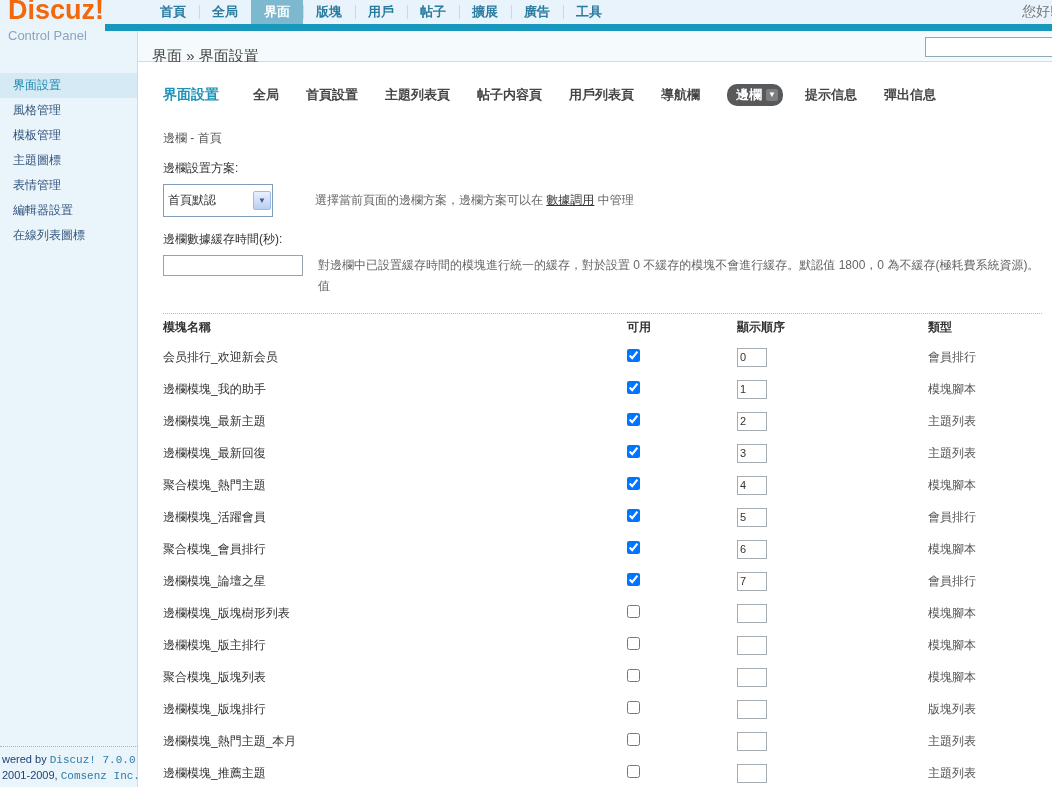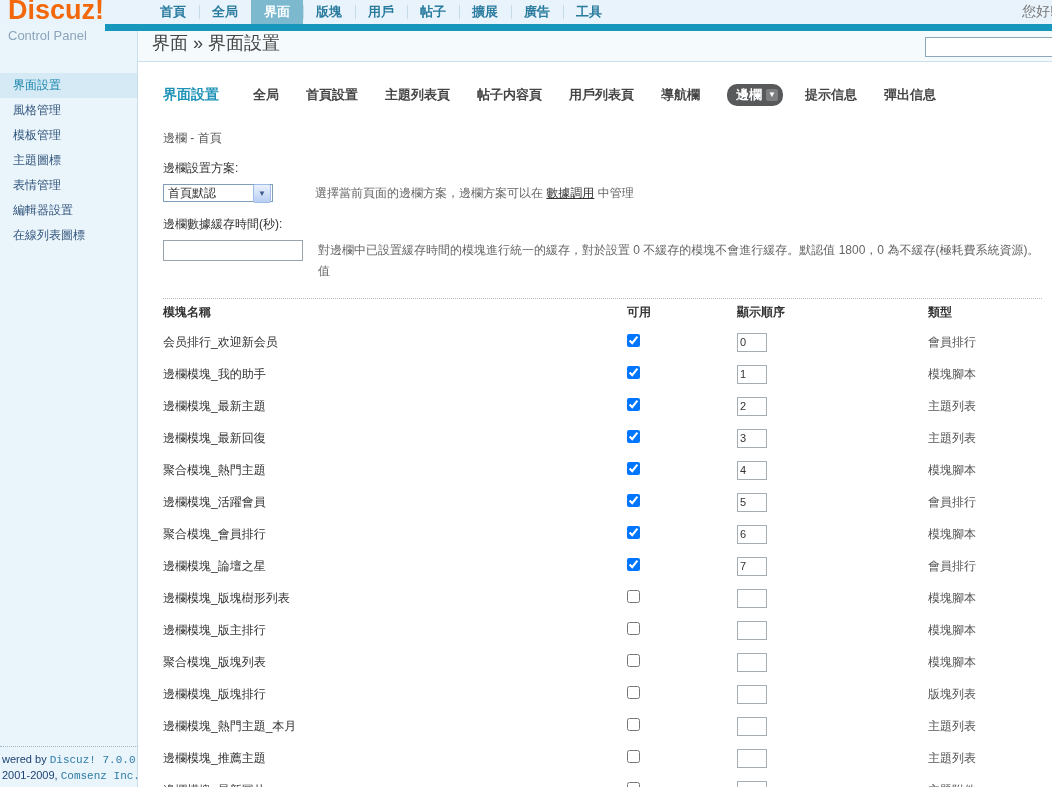--- a/index.html
+++ b/index.html
@@ -33,39 +33,39 @@
     padding:0 13px; line-height:24px; cursor:pointer; }
   .nav-item + .nav-item::before { content:""; position:absolute; left:0; top:5px;
     height:14px; width:1px; background:#C3DCE8; }
   .nav-item.selected { background:#7CB9CF; color:#fff; }
   .nav-item.selected::before { display:none; }
   .teal-bar { position:absolute; left:105px; top:24px; width:947px; height:7px;
     background:#1897BD; z-index:6; }
   
   .breadcrumb-bar { position:absolute; left:138px; top:31px; width:914px;
     height:30px; background:#F5FAFD; border-bottom:1px solid #CBE0EA; z-index:2; }
-  .breadcrumb-text { position:absolute; left:14px; top:0; font-size:18px; color:#444; }
+  .breadcrumb-text { position:absolute; left:14px; top:16px; font-size:15px; color:#444; }
   .breadcrumb-search { position:absolute; left:787px; top:6px; width:130px; height:18px;
     border:1px solid #8FA8B8; background:#fff; font-size:12px; padding:0 3px; }
   
   .content { position:absolute; left:138px; top:62px; width:914px; height:725px;
     background:#fff; padding-left:25px; box-sizing:border-box; z-index:2; }
   .tabs-row { display:flex; align-items:center; padding-top:22px; }
   .page-title { font-size:14px; font-weight:bold; color:#1E93B7; margin-right:34px; }
   .tab { font-size:13px; font-weight:bold; color:#444; margin-right:27px;
     display:flex; align-items:center; cursor:pointer; white-space:nowrap; }
   .tab.selected { background:#58595B; color:#fff; border-radius:10px;
     padding:2px 5px 2px 9px; margin-right:22px; }
   .tab .arrow { display:none; }
   .tab.selected .arrow { display:inline-block; font-size:8px; background:#7D7E80;
     margin-left:4px; padding:1px 2px; border-radius:2px; line-height:10px; }
   .section-title { margin-top:24px; font-size:12px; color:#555; }
   .scheme-label { margin-top:13px; font-size:12px; color:#333; }
   .select-row { margin-top:7px; display:flex; align-items:center; }
-  .xp-select { width:110px; height:18px; border:1px solid #7F9DB9; background:#fff;
+  .xp-select { width:110px; height:33px; border:1px solid #7F9DB9; background:#fff;
     display:flex; align-items:center; box-sizing:border-box; font-size:12px;
     color:#333; cursor:pointer; }
   .xp-select .val { flex:1; padding-left:4px; }
   .xp-select .arrow-btn { width:16px; height:17px; margin:1px;
     background:linear-gradient(#EAF1FD,#B9CEF2); border:1px solid #9EBCE8;
     border-radius:2px; display:flex; align-items:center; justify-content:center;
     font-size:8px; color:#3E5C8C; }
   .scheme-desc { margin-left:42px; font-size:12px; color:#666; }
   .scheme-desc .link { color:#333; text-decoration:underline; cursor:pointer; }
   .cache-label { margin-top:14px; font-size:12px; color:#333; }

